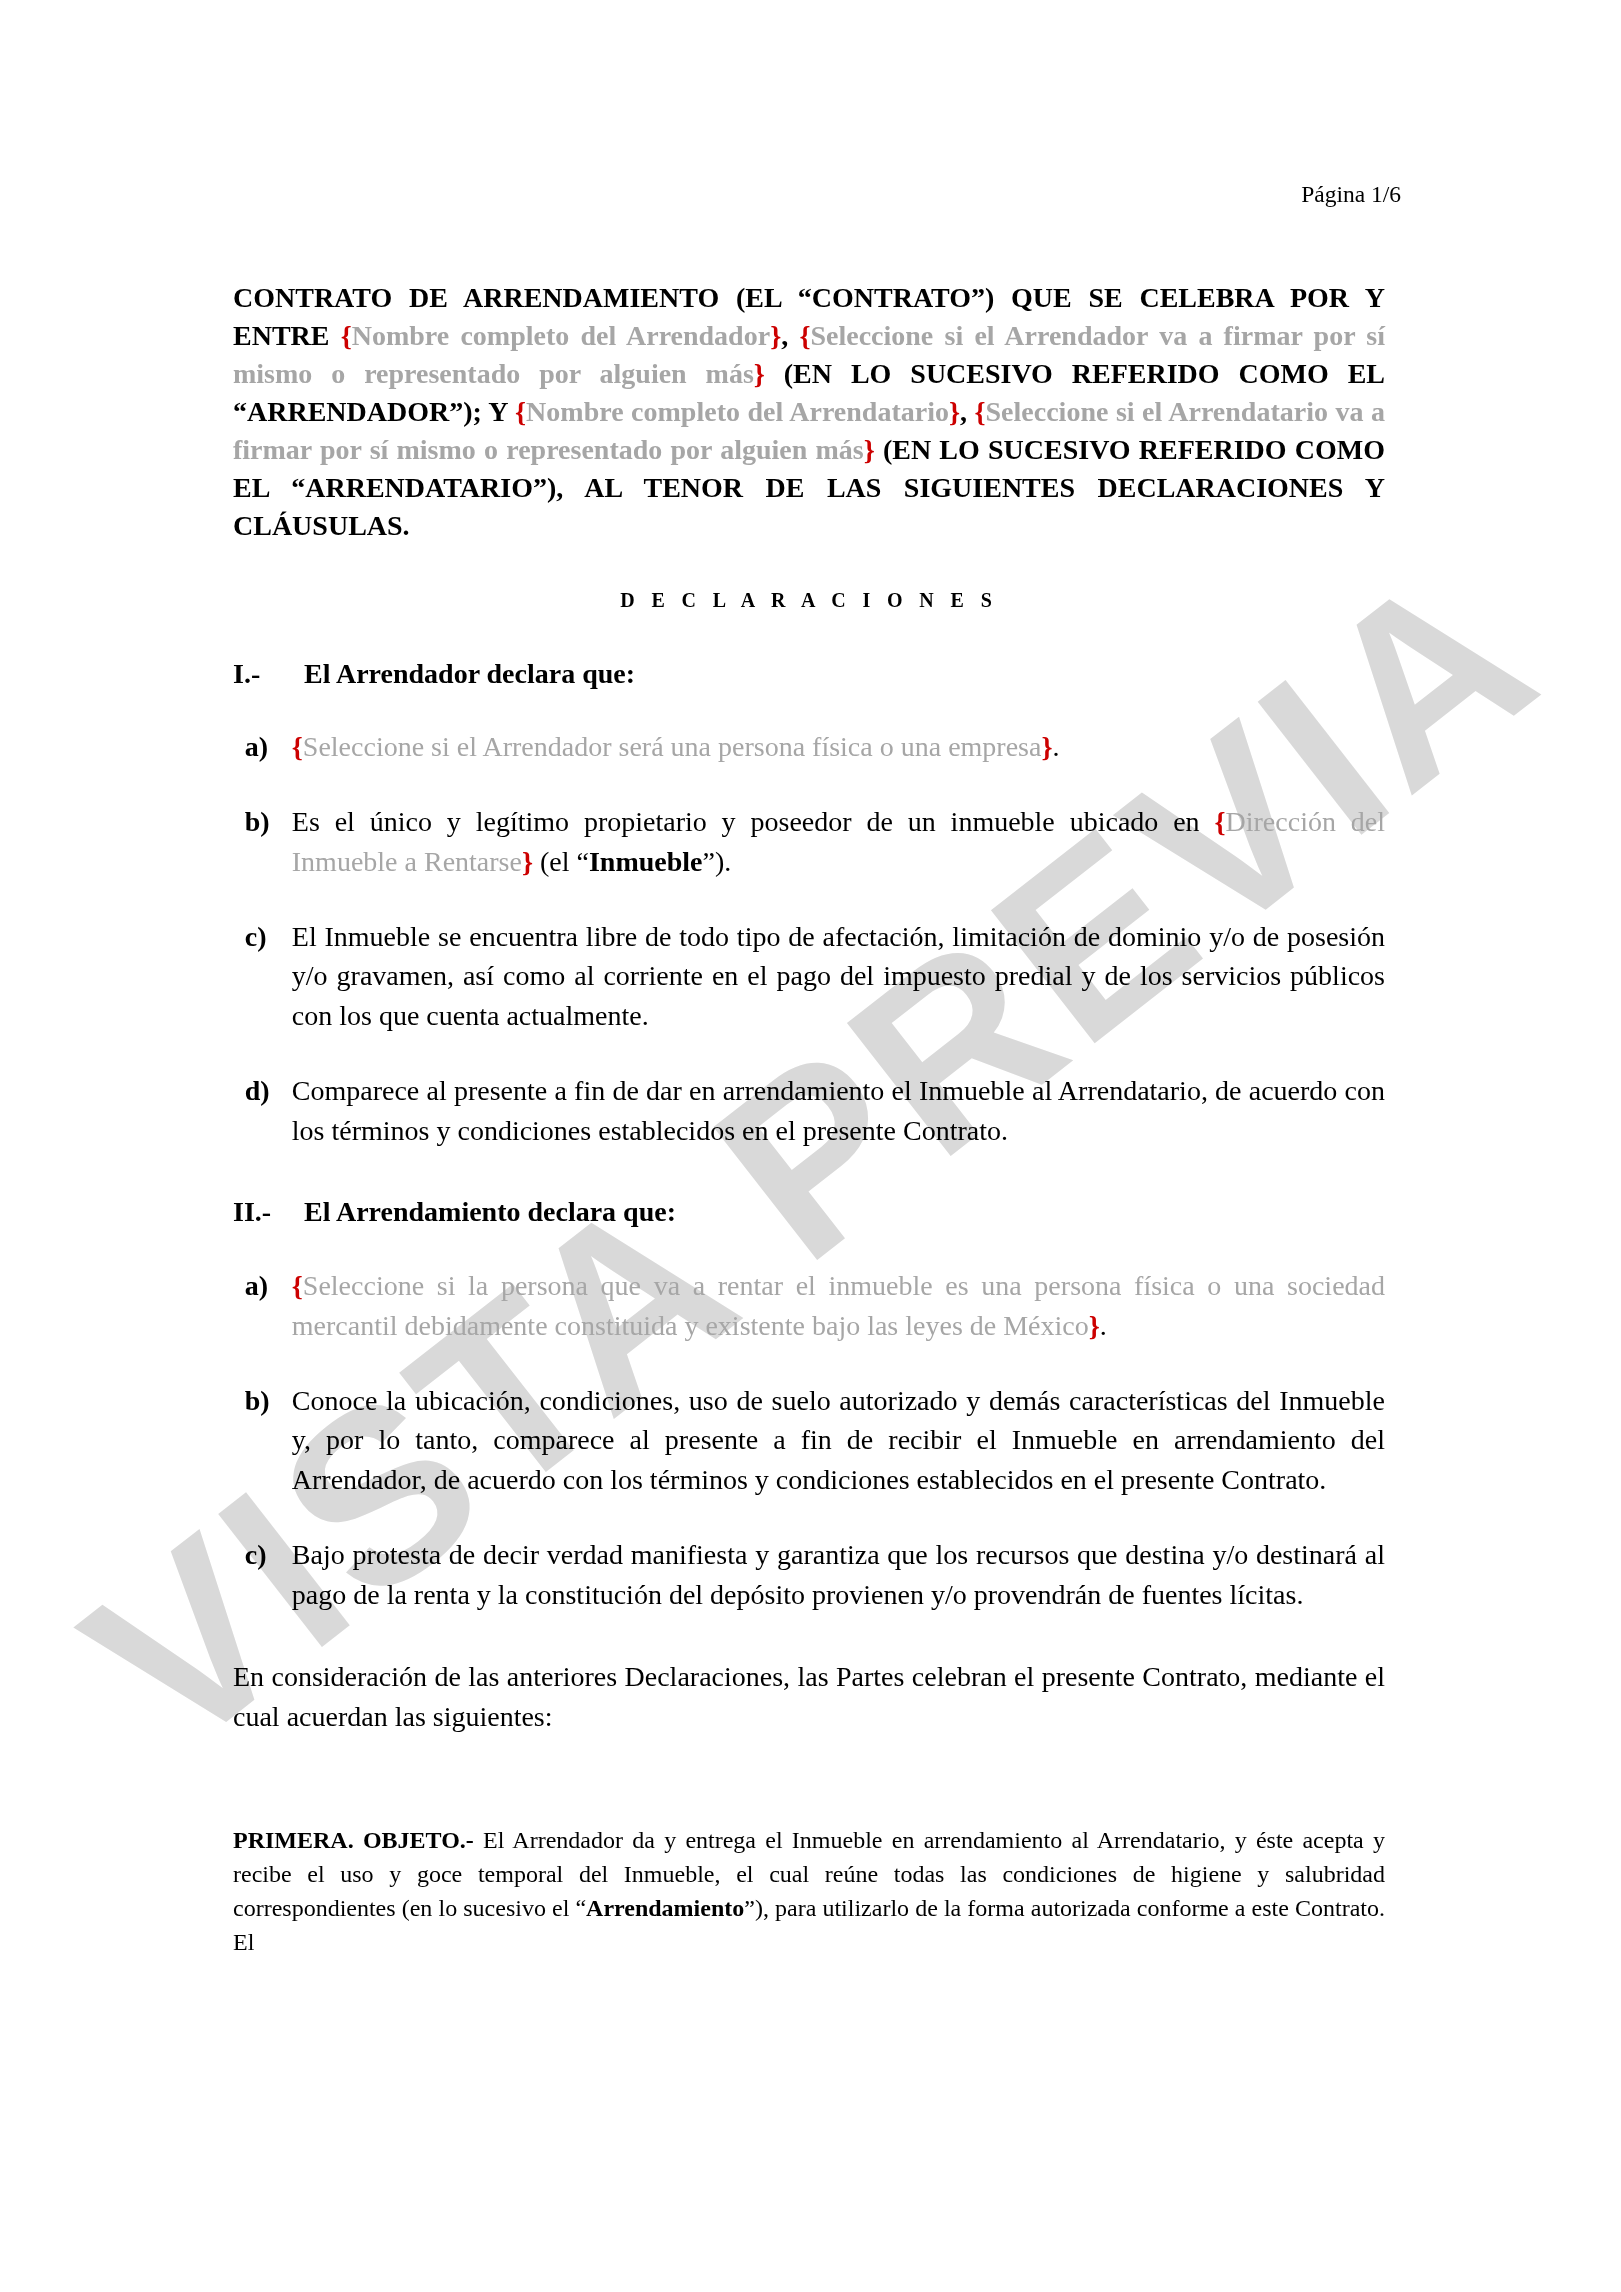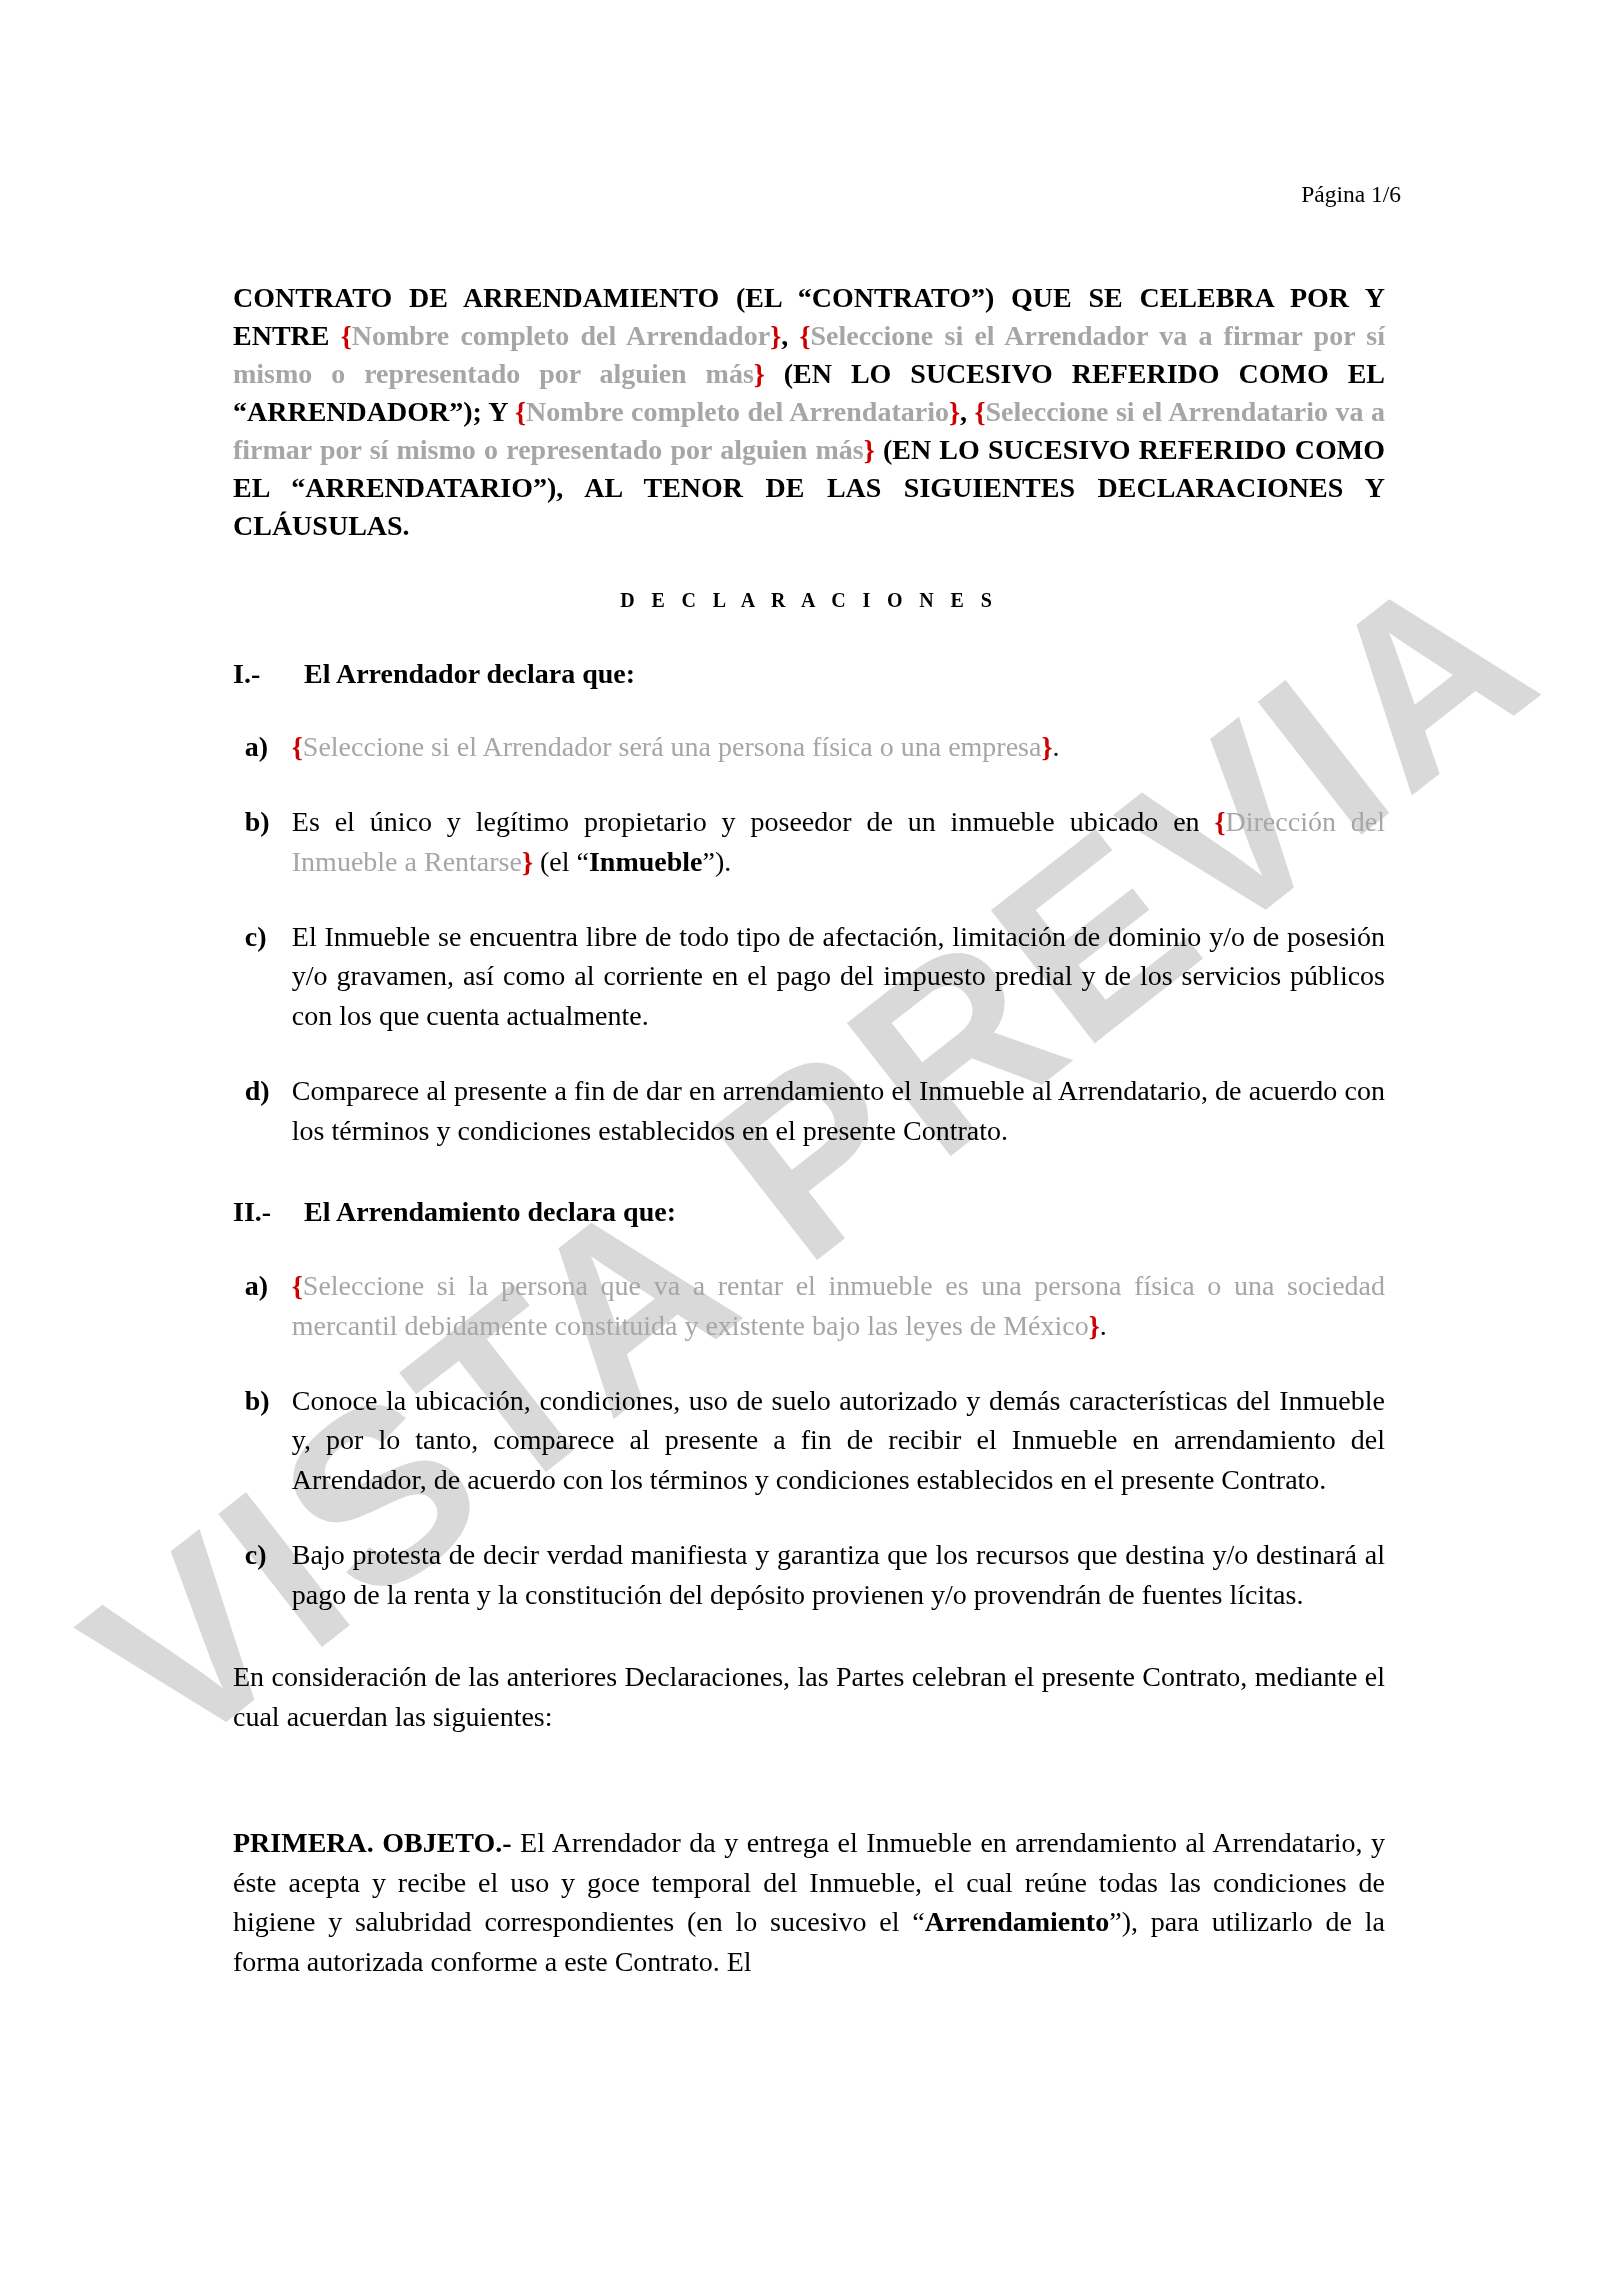--- a/index.html
+++ b/index.html
@@ -89,21 +89,21 @@
     text-align: justify;
     text-justify: inter-word;
   }
   .plain-para {
     font-size: 28px;
     line-height: 1.42;
     text-align: justify;
     text-justify: inter-word;
   }
   .clause-para {
-    font-size: 28px;
+    font-size: 24px;
     line-height: 1.42;
     text-align: justify;
     text-justify: inter-word;
   }
   .ph {
     color: #a6a6a6;
   }
   .brace {
     color: #cc0000;
     font-weight: bold;

